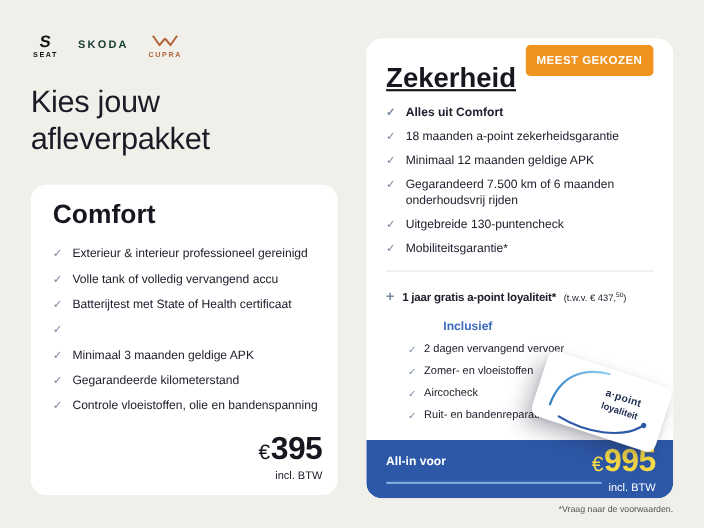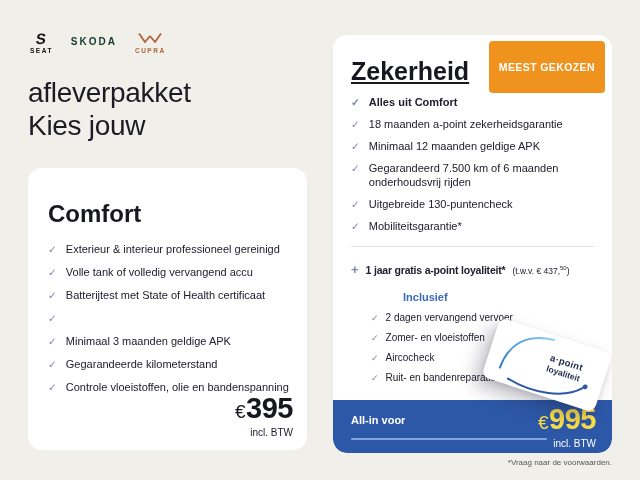--- a/index.html
+++ b/index.html
@@ -30,36 +30,36 @@
   
   .card { position:absolute; background:#fff; border-radius:14px; box-sizing:border-box; }
   .card h2 { margin:0; color:#17171f; font-weight:700; }
 
   .check-list { list-style:none; margin:0; padding:0; }
   .check-list li { display:flex; gap:9px; align-items:flex-start; font-size:11px; line-height:14px; font-weight:500; color:#20202e; }
   .check-list .chk { color:#7988a6; font-size:10.5px; line-height:14px; flex:0 0 auto; }
   .check-list li.bold { font-weight:700; }
 
   
-  .card.comfort { left:28px; top:168px; width:279px; height:282px; padding:32px 14px 0 20px; }
+  .card.comfort { left:28px; top:168px; width:279px; height:282px; padding:14px 14px 0 20px; }
   .card.comfort h2 { font-size:24px; line-height:28px; margin-bottom:14px; }
   .card.comfort .check-list li { margin-bottom:9px; }
   .price-block { position:absolute; right:14px; bottom:12px; text-align:right; }
   .price-line { font-size:29px; line-height:28px; font-weight:700; color:#17171f; letter-spacing:-0.5px; }
   .price-line .cur { font-size:19px; font-weight:500; margin-right:1px; }
   .price-note { font-size:10px; font-weight:500; color:#20202e; margin-top:1px; }
 
   
   .card.zekerheid { left:333px; top:35px; width:279px; height:418px; padding:21px 18px 0 18px; overflow:hidden; }
   .card.zekerheid h2 { font-size:25px; line-height:30px; margin-bottom:9px;text-decoration:underline; }
   .card.zekerheid .check-list li { margin-bottom:8px; }
   .badge {
-    position:absolute; top:6px; right:7px; background:#f0921e; color:#fff;
+    position:absolute; top:6px; right:18px; background:#f0921e; color:#fff;
     font-size:10.5px; font-weight:700; letter-spacing:0.4px;
-    padding:20px 10px; border-radius:4px;
+    padding:8px 10px; border-radius:4px;
   }
   .divider { border:none; border-top:1px solid #e4e4e8; margin:13px 0 0 0; }
   .bonus-row { display:flex; gap:7px; align-items:baseline; margin-top:15px; white-space:nowrap; }
   .bonus-row .plus { color:#7988a6; font-size:13px; font-weight:600; flex:0 0 auto; }
   .bonus-label { font-size:10.5px; font-weight:700; color:#20202e; letter-spacing:-0.2px; }
   .bonus-value { font-size:8.5px; font-weight:500; color:#20202e; }
   .bonus-value sup { font-size:6px; }
   .inclusief { margin:14px 0 0 20px; }
   .inclusief-label { color:#3a6abc; font-size:11px; line-height:13px; font-weight:600; margin-bottom:8px;padding-left:32px; }
   .inclusief .check-list li { font-size:10px; line-height:12px; margin-bottom:4px; gap:7px; }
@@ -107,22 +107,22 @@
         <svg width="24" height="11" viewBox="0 0 24 11">
           <path d="M12 4 L7 10 L1 1.5" stroke="#b2653b" stroke-width="1.8" fill="none"></path>
           <path d="M12 4 L17 10 L23 1.5" stroke="#b2653b" stroke-width="1.8" fill="none"></path>
         </svg>
       </span>
       <span class="word">CUPRA</span>
     </div>
   </div>
 
   <h1 class="heading">
+    <span>Kies jouw</span>
     <span>afleverpakket</span>
-    <span>Kies jouw</span>
   </h1>
 
   <section class="card comfort">
     <h2>Comfort</h2>
     <ul class="check-list">
       <li>
           <span class="chk">✓</span>
           <span>Exterieur &amp; interieur professioneel gereinigd</span>
         </li>
       <li>

